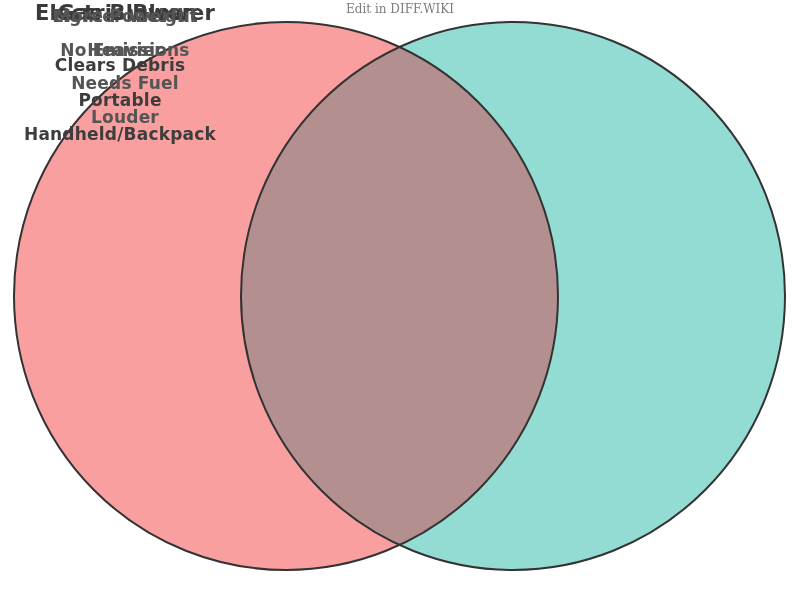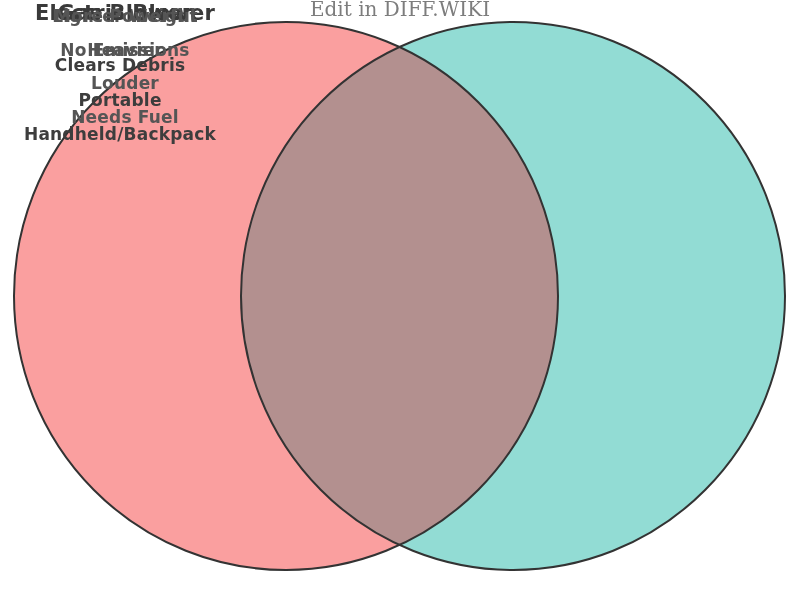--- a/index.html
+++ b/index.html
@@ -47,21 +47,21 @@
     margin-top: 48px;
   }
   .item { display: block; }
   .caption {
     position: absolute;
     left: 0;
     top: 574;
     width: 800px;
     text-align: center;
     font-family: "DejaVu Serif", serif;
-    font-size: 20px;
+    font-size: 12px;
     line-height: 18px;
     color: #7d7d7d;
     cursor: pointer;
   }
 </style>
 </head>
 <body>
 
 <div class="stage">
 
@@ -89,19 +89,19 @@
   <div class="label-block item-list items-overlap">
     <span class="item">Clears Debris</span>
     <span class="item">Portable</span>
     <span class="item">Handheld/Backpack</span>
   </div>
 
   <div class="label-block region-title title-right">Gas Blower</div>
   <div class="label-block item-list items-right">
     <span class="item">More Powerful</span>
     <span class="item">Heavier</span>
+    <span class="item">Needs Fuel</span>
     <span class="item">Louder</span>
-    <span class="item">Needs Fuel</span>
   </div>
 
   <div class="caption">Edit in DIFF.WIKI</div>
 
 </div>
 
 </body></html>

